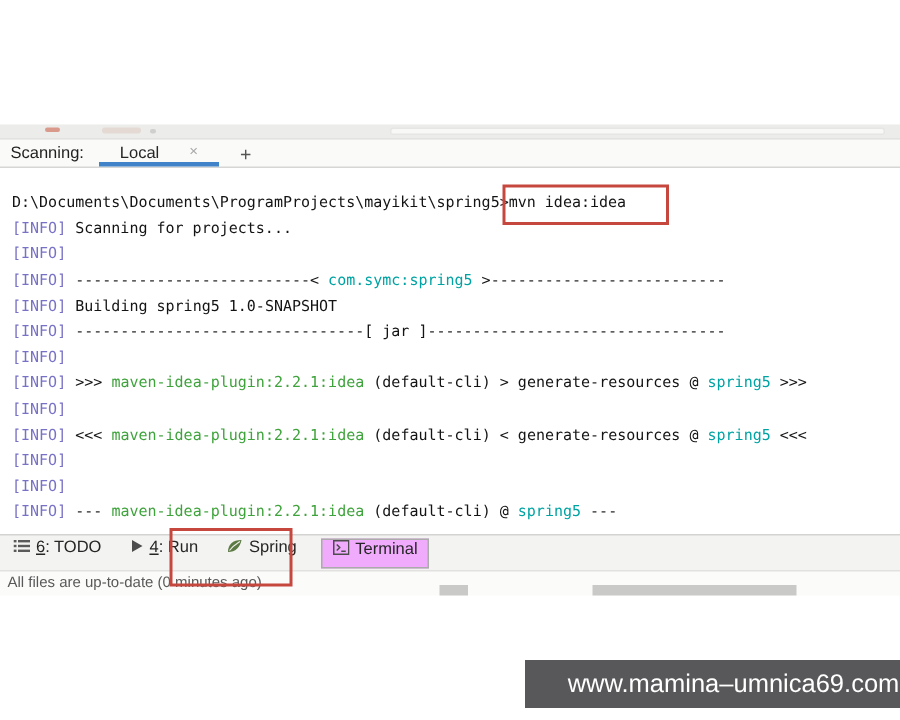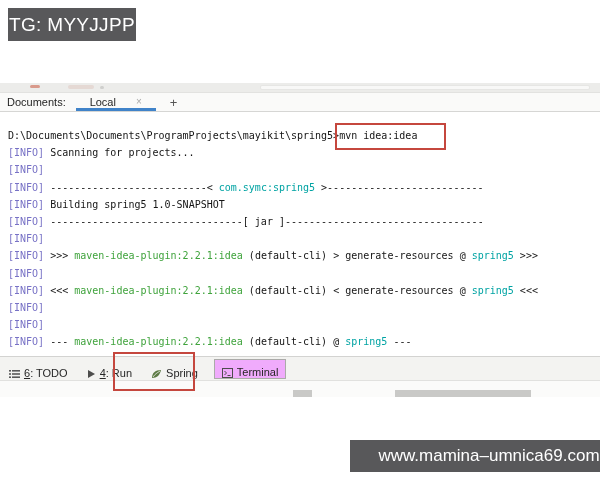--- a/index.html
+++ b/index.html
@@ -38,21 +38,21 @@
     font-family:"DejaVu Sans Mono",monospace;font-size:10px;line-height:17.2px;
     color:#141414;white-space:pre;overflow:hidden}
   .tline{white-space:pre}
   .c-info{color:var(--info,#7872C6)}
   .c-cyan{color:var(--cyan,#00A3A3)}
   .c-green{color:var(--green,#3FA33C)}
   .b{font-weight:normal}
 
   .sb-toolbar{height:24px;background:#F3F3F1;border-top:1px solid #D3D3D1;display:flex;
     align-items:center;padding-left:6px;gap:13px;font-size:11px;color:#262626}
-  .sb-item{display:flex;align-items:flex-end;gap:4px;height:20px;padding:0 3px}
+  .sb-item{display:flex;align-items:flex-start;gap:4px;height:20px;padding:0 3px}
   .sb-item.active{background:#f0abfc;border:1px solid #ABABA9;padding:0 7px}
   .sb-item svg{display:block}
   .sb-label u{text-decoration:underline}
 
   .statusrow{position:relative;height:17px;background:#FBFBFA;border-top:1px solid #E1E1DF;
     font-size:10px;color:#3c3c3c;padding:2px 0 0 5px;overflow:hidden}
   .status-text{filter:blur(.4px);opacity:.85;white-space:nowrap}
   .gray-box{position:absolute;background:#C9C9C7}
   .gb1{left:293px;top:9px;width:19px;height:8px}
   .gb2{left:395px;top:9px;width:136px;height:8px}
@@ -60,33 +60,32 @@
   
   .redbox{position:absolute;border:2px solid var(--accent-red,#C5473E)}
   .rb1{left:335px;top:123px;width:111px;height:27px}
   .rb2{left:113px;top:352px;width:82px;height:39px}
 </style>
 </head>
 <body>
 
 <div class="canvas">
 
-  <div class="watermark wm-top">TG: MYYJJPP</div>
 
   <div class="panel">
 
     <div class="crop-strip">
       <span class="art art-a"></span>
       <span class="art art-b"></span>
       <span class="art art-c"></span>
       <span class="art art-d"></span>
     </div>
 
     <div class="tabbar">
-      <span class="tb-label">Documents:</span>
+      <span class="tb-label">Scanning:</span>
       <div class="tab">
         <span>Local</span>
         <span class="tab-close">×</span>
         <span class="tab-underline"></span>
       </div>
       <button class="newtab">+</button>
     </div>
 
     <div class="console"><div class="tline"><span>D:\Documents\Documents\ProgramProjects\mayikit\spring5&gt;</span><span class="b">mvn idea:idea</span></div><div class="tline"><span class="c-info">[INFO]</span><span> Scanning for projects...</span></div><div class="tline"><span class="c-info">[INFO]</span></div><div class="tline"><span class="c-info">[INFO]</span><span> --------------------------&lt; </span><span class="c-cyan">com.symc:spring5</span><span> &gt;--------------------------</span></div><div class="tline"><span class="c-info">[INFO]</span><span> </span><span class="b">Building spring5 1.0-SNAPSHOT</span></div><div class="tline"><span class="c-info">[INFO]</span><span> --------------------------------</span><span class="b">[ jar ]</span><span>---------------------------------</span></div><div class="tline"><span class="c-info">[INFO]</span></div><div class="tline"><span class="c-info">[INFO]</span><span> </span><span class="b">&gt;&gt;&gt; </span><span class="c-green">maven-idea-plugin:2.2.1:idea</span><span> </span><span class="b">(default-cli)</span><span> </span><span class="b">&gt;</span><span> </span><span class="b">generate-resources</span><span> @ </span><span class="c-cyan">spring5</span><span> </span><span class="b">&gt;&gt;&gt;</span></div><div class="tline"><span class="c-info">[INFO]</span></div><div class="tline"><span class="c-info">[INFO]</span><span> </span><span class="b">&lt;&lt;&lt; </span><span class="c-green">maven-idea-plugin:2.2.1:idea</span><span> </span><span class="b">(default-cli)</span><span> </span><span class="b">&lt;</span><span> </span><span class="b">generate-resources</span><span> @ </span><span class="c-cyan">spring5</span><span> </span><span class="b">&lt;&lt;&lt;</span></div><div class="tline"><span class="c-info">[INFO]</span></div><div class="tline"><span class="c-info">[INFO]</span></div><div class="tline"><span class="c-info">[INFO]</span><span> </span><span class="b">--- </span><span class="c-green">maven-idea-plugin:2.2.1:idea</span><span> </span><span class="b">(default-cli)</span><span> @ </span><span class="c-cyan">spring5</span><span> </span><span class="b">---</span></div></div>
 
@@ -119,20 +118,21 @@
         <svg width="11" height="10" viewBox="0 0 11 10">
           <rect x="0.5" y="0.5" width="10" height="9" fill="none" stroke="#4d4d4d"></rect>
           <polyline points="2.5,3 4.5,5 2.5,7" fill="none" stroke="#4d4d4d"></polyline>
           <line x1="5.5" y1="7.5" x2="8.5" y2="7.5" stroke="#4d4d4d"></line>
         </svg>
         <span>Terminal</span>
       </div>
     </div>
 
     <div class="statusrow">
+      <span class="status-text">All files are up-to-date (0 minutes ago)</span>
       <span class="gray-box gb1"></span>
       <span class="gray-box gb2"></span>
     </div>
   </div>
 
   <div class="redbox rb1"></div>
   <div class="redbox rb2"></div>
 
   <div class="watermark wm-bottom">www.mamina–umnica69.com</div>
 </div>

